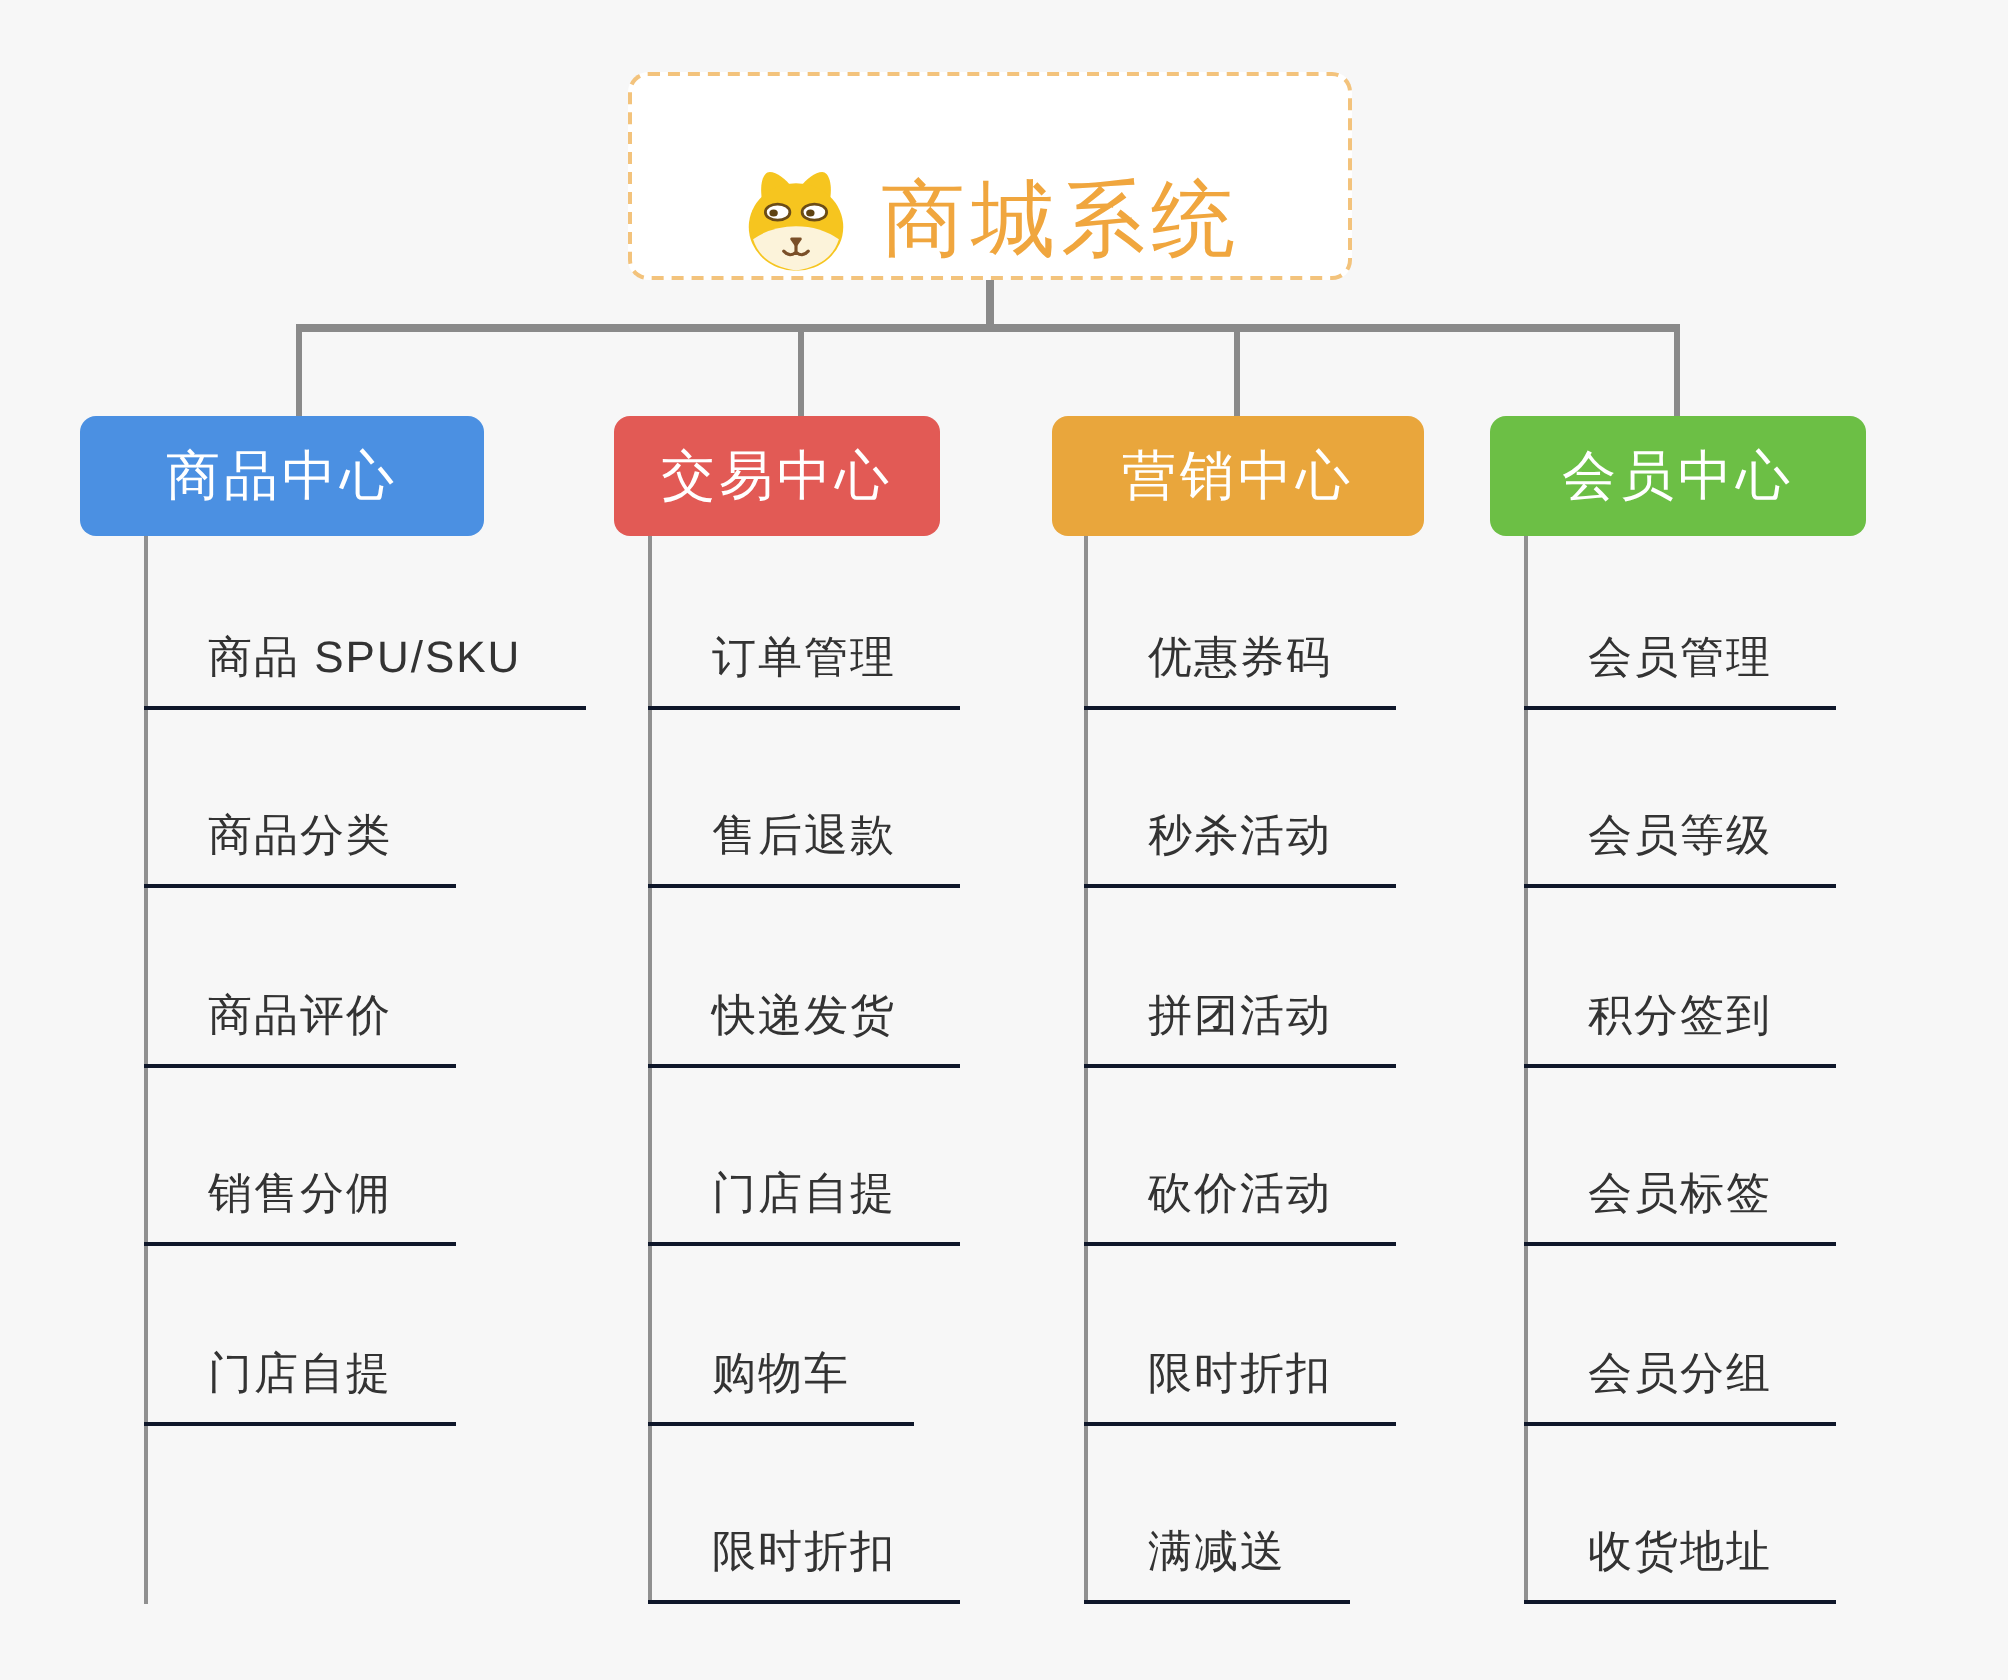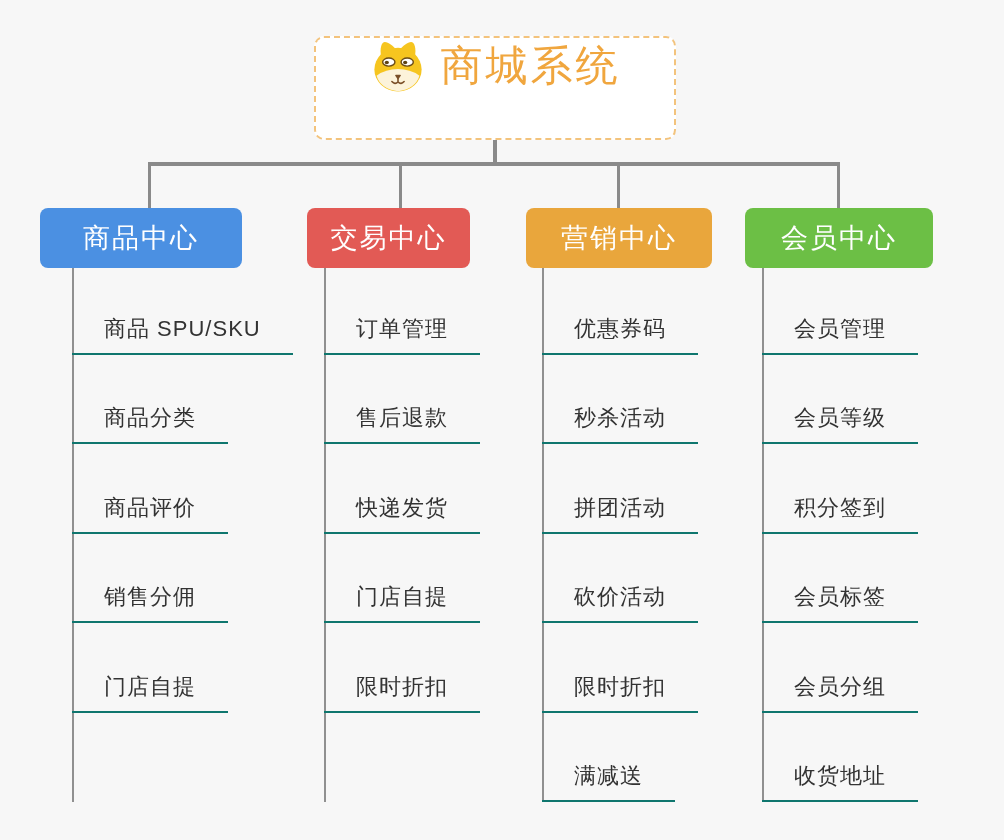--- a/index.html
+++ b/index.html
@@ -13,21 +13,21 @@
 
   
   .line{position:absolute;background:#8a8a8a;}
   .line.thin{background:#909090;}
 
   
   .root{
     position:absolute;left:314px;top:36px;width:362px;height:104px;
     background:#ffffff;border:2px dashed #f3c37c;border-radius:10px;
     box-sizing:border-box;
-    display:flex;align-items:flex-start;justify-content:center;gap:15px;
+    display:flex;align-items:flex-end;justify-content:center;gap:15px;
     cursor:pointer;
   }
   .root-title{
     font-size:42px;letter-spacing:3px;color:#f0a63e;white-space:nowrap;
   }
 
   
   .hdr{
     position:absolute;top:208px;height:60px;border-radius:8px;
     display:flex;align-items:center;justify-content:center;
@@ -37,21 +37,21 @@
 
   
   .leaves{
     position:absolute;top:265px;margin:0;padding:0;list-style:none;
   }
   .leaves li{
     height:89.5px;box-sizing:border-box;
     display:flex;align-items:flex-end;
     width:fit-content;min-width:120px;
     padding:0 32px 9px 32px;
-    border-bottom:2px solid #0f766e;
+    border-bottom:2px solid #0f172a;
     font-size:22px;letter-spacing:1px;color:#333333;white-space:nowrap;
     cursor:pointer;
   }
 </style>
 </head>
 <body>
 
 <div class="stage">
 
   <div class="line" style="left:493px;top:140px;width:4px;height:26px;"></div>
@@ -94,20 +94,21 @@
     <li>商品评价</li>
     <li>销售分佣</li>
     <li>门店自提</li>
   </ul>
 
   <ul class="leaves" style="left:324px;">
     <li>订单管理</li>
     <li>售后退款</li>
     <li>快递发货</li>
     <li>门店自提</li>
+    <li>购物车</li>
     <li>限时折扣</li>
   </ul>
 
   <ul class="leaves" style="left:542px;">
     <li>优惠券码</li>
     <li>秒杀活动</li>
     <li>拼团活动</li>
     <li>砍价活动</li>
     <li>限时折扣</li>
     <li>满减送</li>

